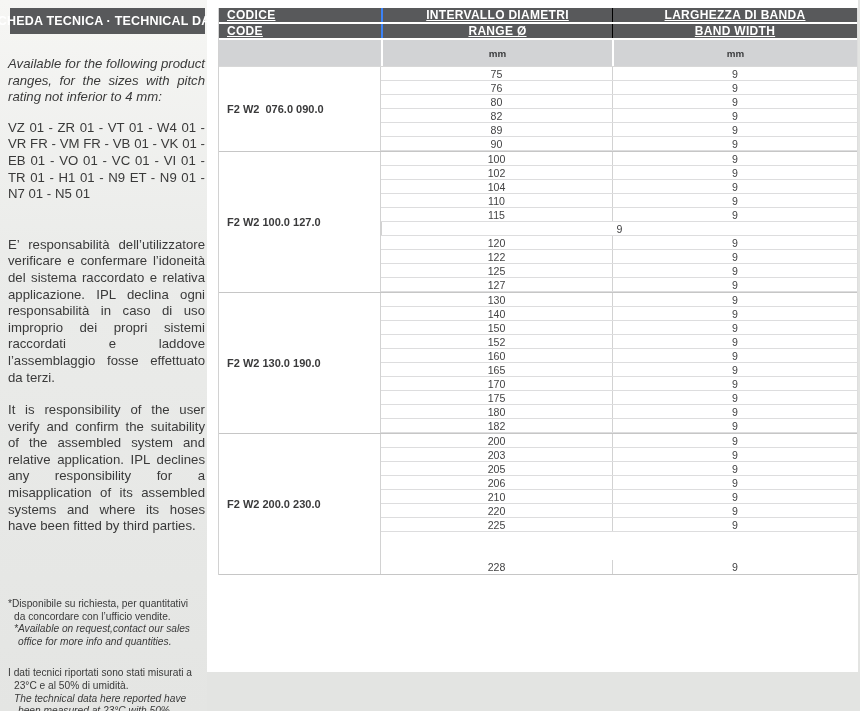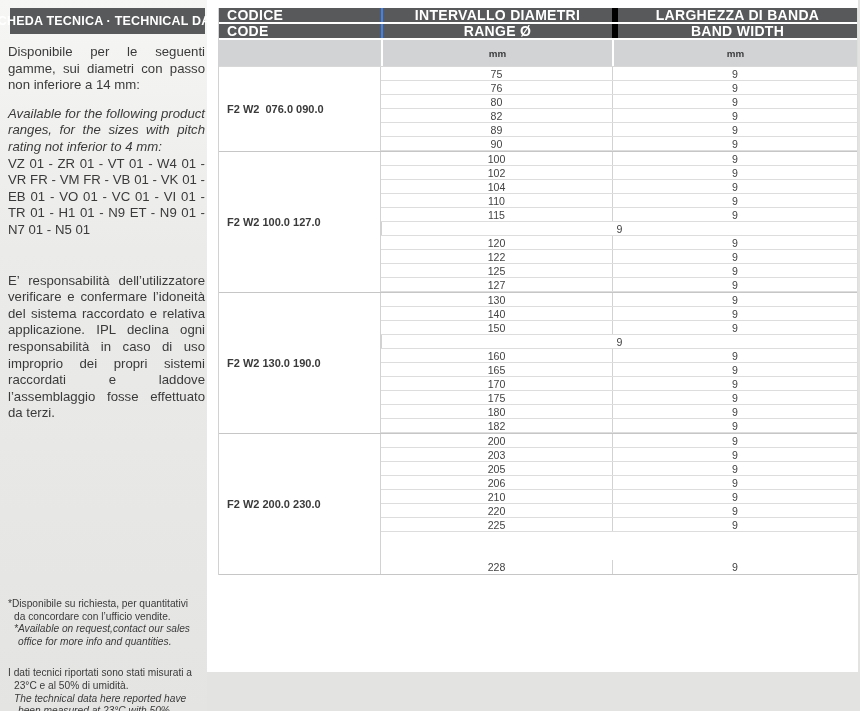--- a/index.html
+++ b/index.html
@@ -32,25 +32,25 @@
   .sidebar-foot{
     position:absolute;left:8px;top:598px;width:192px;
     font-size:10.2px;line-height:12.6px;color:#3a3a3a;
   }
   .sidebar-foot p{margin:0;padding-left:6px;text-indent:-6px;}
   .sidebar-foot p.italic{font-style:italic;padding-left:10px;text-indent:-4px;}
   .sidebar-foot p.spacer{margin-top:19px;}
   
   .table-wrap{position:absolute;left:218px;top:8px;width:640px;background:#ffffff;border-left:1px solid #d2d2d2;border-right:1px solid #dedede;box-sizing:border-box;}
   .hrow{display:flex;background:#58595b;color:#ffffff;height:14px;margin-bottom:2px;
-        font-size:14px;font-weight:bold;letter-spacing:.3px;}
+        font-size:12px;font-weight:bold;letter-spacing:.3px;text-decoration:underline;}
   .hrow .hcell{display:flex;align-items:center;justify-content:center;box-sizing:border-box;}
   .hrow .c1{width:162px;justify-content:flex-start;padding-left:8px;}
   .hrow .c2{width:231px;border-left:2px solid #3b82f6;}
-  .hrow .c3{flex:1;border-left:6px solid #000000;}
+  .hrow .c3{flex:1;border-left:1px solid #000000;}
   .unit-row{display:flex;background:#d2d3d5;height:26px;font-size:9.8px;font-weight:bold;color:#3c3d3f;}
   .unit-row .ucell{display:flex;align-items:center;justify-content:center;box-sizing:border-box;}
   .unit-row .c1{width:162px;}
   .unit-row .c2{width:231px;border-left:2px solid #ffffff;}
   .unit-row .c3{flex:1;border-left:2px solid #ffffff;}
   .group{display:flex;border-top:1px solid #c6c6c6;}
   .group:first-of-type{border-top:1px solid #d8d8d8;}
   .code-cell{
     width:162px;box-sizing:border-box;display:flex;align-items:center;
     padding-left:8px;border-right:1px solid #d2d2d2;
@@ -69,24 +69,24 @@
 <body>
 
 <div class="bottom-strip"></div>
 <div class="right-strip"></div>
 
 <div class="sidebar">
   <div class="sidebar-header">
     <span>SCHEDA TECNICA · TECHNICAL DATA</span>
   </div>
   <div class="sidebar-body" id="sidebar-paragraphs">
-      <p class="" style="margin-top: 0px;">Disponibile per le seguenti gamme, sui diametri con passo non inferiore a 14 mm:</p>
       <p class="italic" style="margin-top: 12px;">Available for the following product ranges, for the sizes with pitch rating not inferior to 4 mm:</p>
-      <p class="" style="">VZ 01 - ZR 01 - VT 01 - W4 01 - VR FR - VM FR - VB 01 - VK 01 - EB 01 - VO 01 - VC 01 - VI 01 - TR 01 - H1 01 - N9 ET - N9 01 - N7 01 - N5 01</p>
+      <p class="" style="margin-top: 14px;">VZ 01 - ZR 01 - VT 01 - W4 01 - VR FR - VM FR - VB 01 - VK 01 - EB 01 - VO 01 - VC 01 - VI 01 - TR 01 - H1 01 - N9 ET - N9 01 - N7 01 - N5 01</p>
       <p class="" style="margin-top: 34px;">E’ responsabilità dell’utilizzatore verificare e confermare l’idoneità del sistema raccordato e relativa applicazione. IPL declina ogni responsabilità in caso di uso improprio dei propri sistemi raccordati e laddove l’assemblaggio fosse effettuato da terzi.</p>
+      <p class="" style="margin-top: 16px;">It is responsibility of the user verify and confirm the suitability of the assembled system and relative application. IPL declines any responsibility for a misapplication of its assembled systems and where its hoses have been fitted by third parties.</p>
     </div>
   <div class="sidebar-foot" id="sidebar-footnotes">
       <p class="">*Disponibile su richiesta, per quantitativi da concordare con l’ufficio vendite.</p>
       <p class="italic">*Available on request,contact our sales office for more info and quantities.</p>
       <p class=" spacer">I dati tecnici riportati sono stati misurati a 23°C e al 50% di umidità.</p>
       <p class="italic">The technical data here reported have been measured at 23°C with 50% umidity.</p>
     </div>
 </div>
 
 <div class="table-wrap">
@@ -188,20 +188,21 @@
           </div>
           <div class="drow">
             <div class="dcell range">140</div>
             <div class="dcell band">9</div>
           </div>
           <div class="drow">
             <div class="dcell range">150</div>
             <div class="dcell band">9</div>
           </div>
           <div class="drow">
+            <div class="dcell range">152</div>
             <div class="dcell band">9</div>
           </div>
           <div class="drow">
             <div class="dcell range">160</div>
             <div class="dcell band">9</div>
           </div>
           <div class="drow">
             <div class="dcell range">165</div>
             <div class="dcell band">9</div>
           </div>

